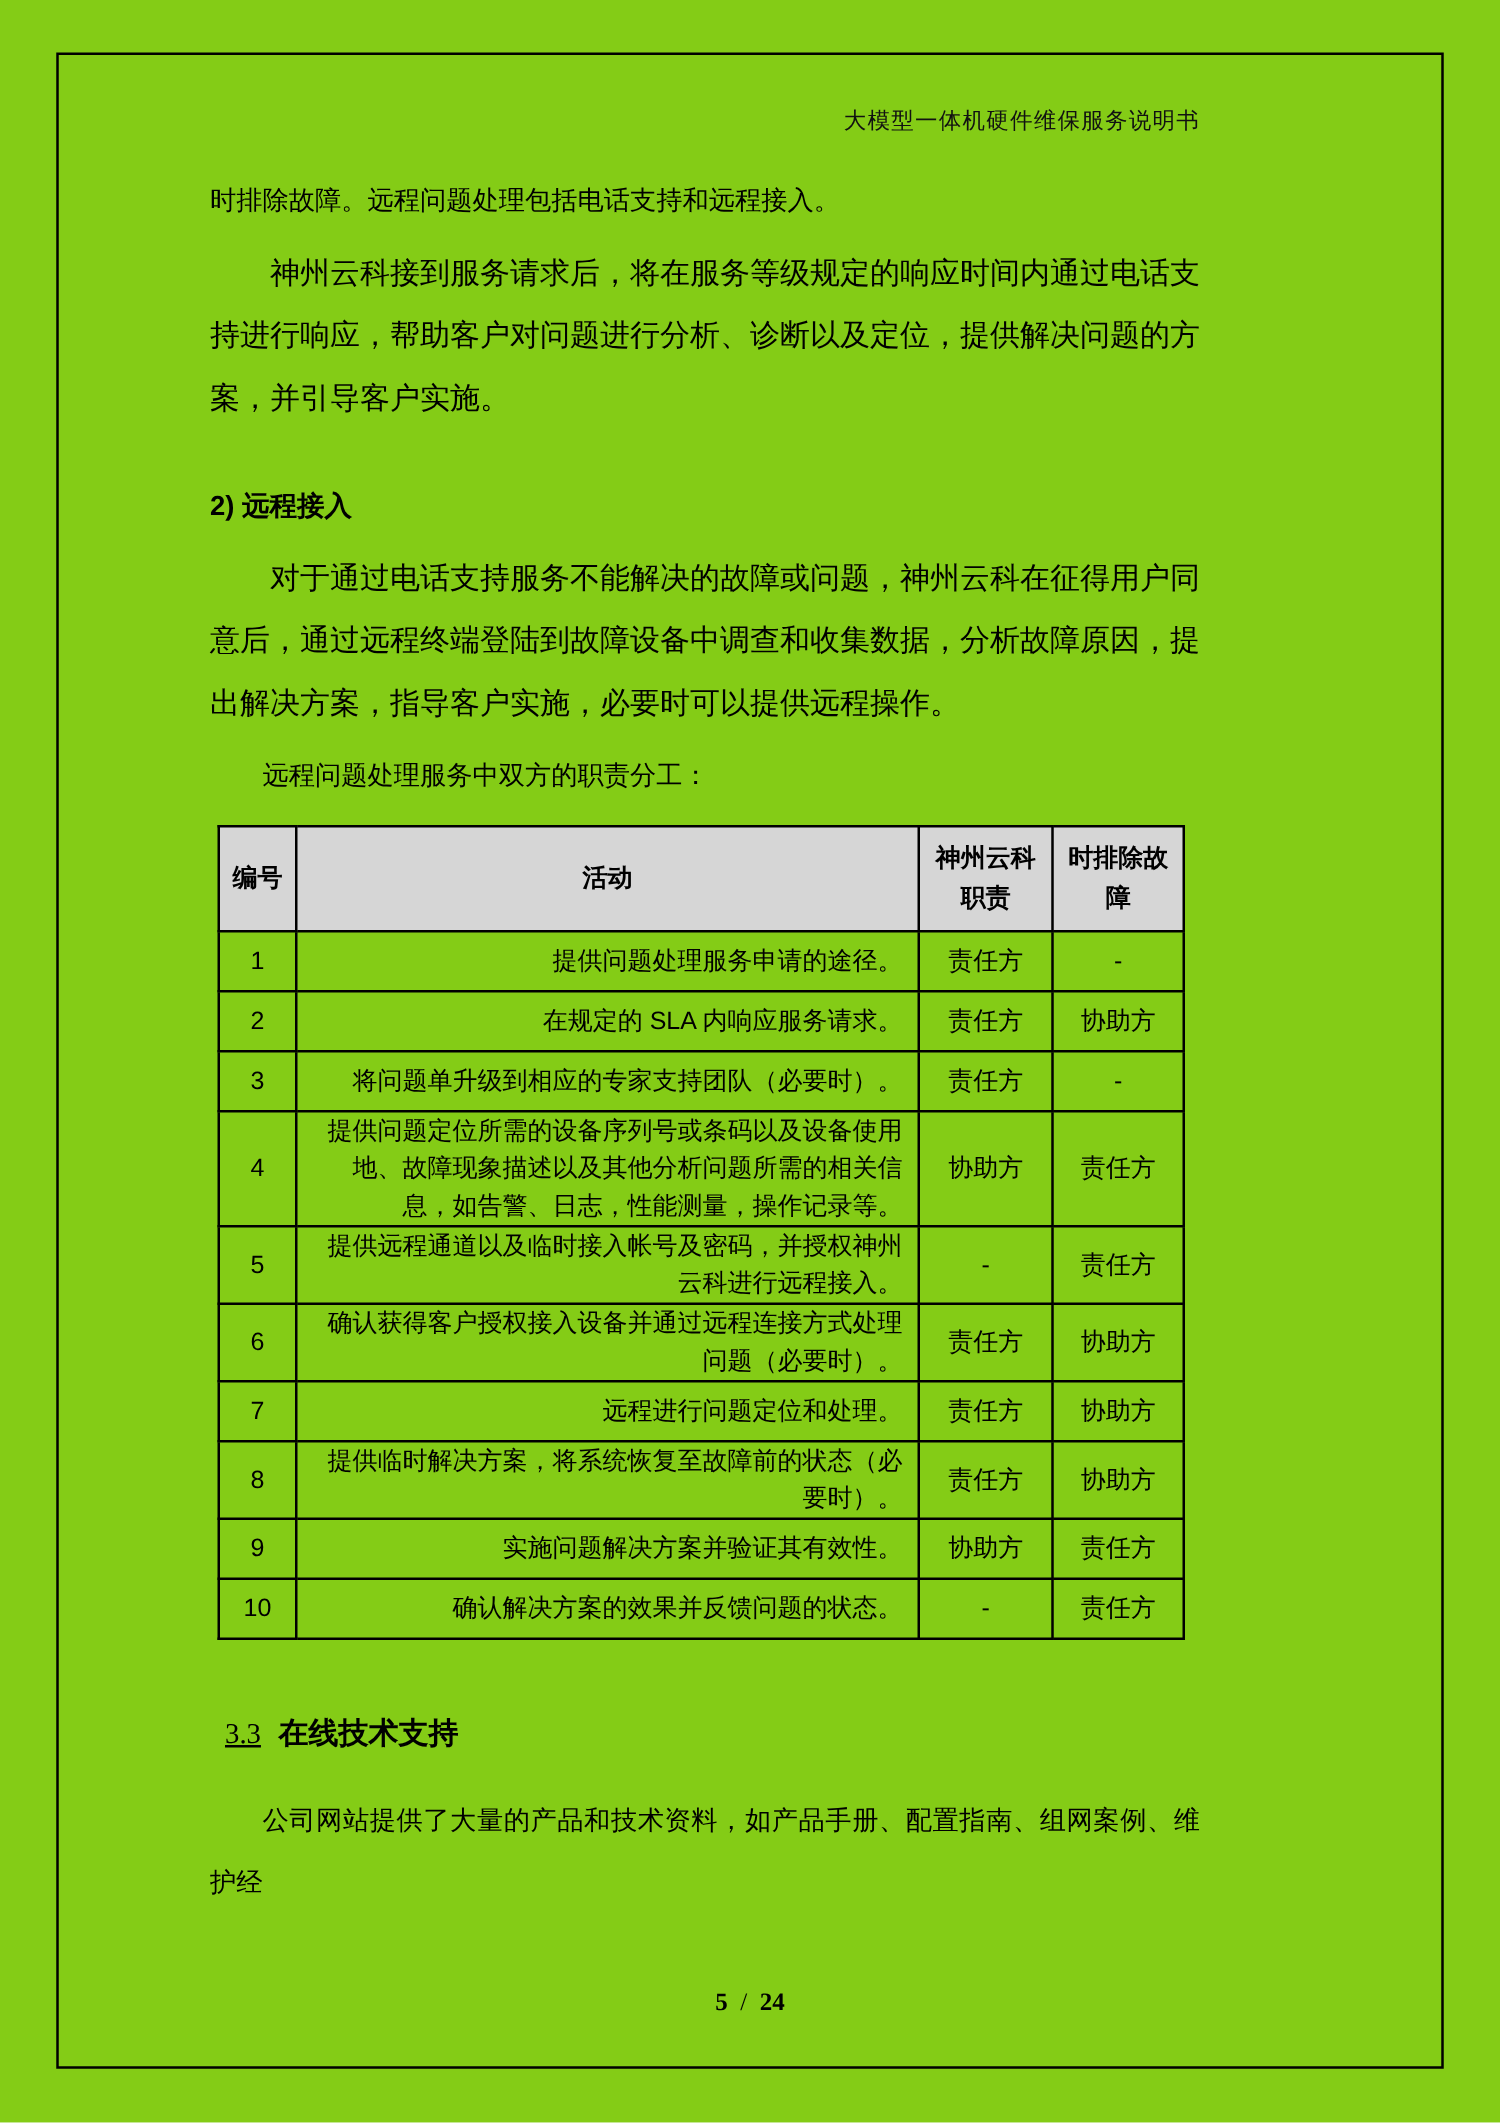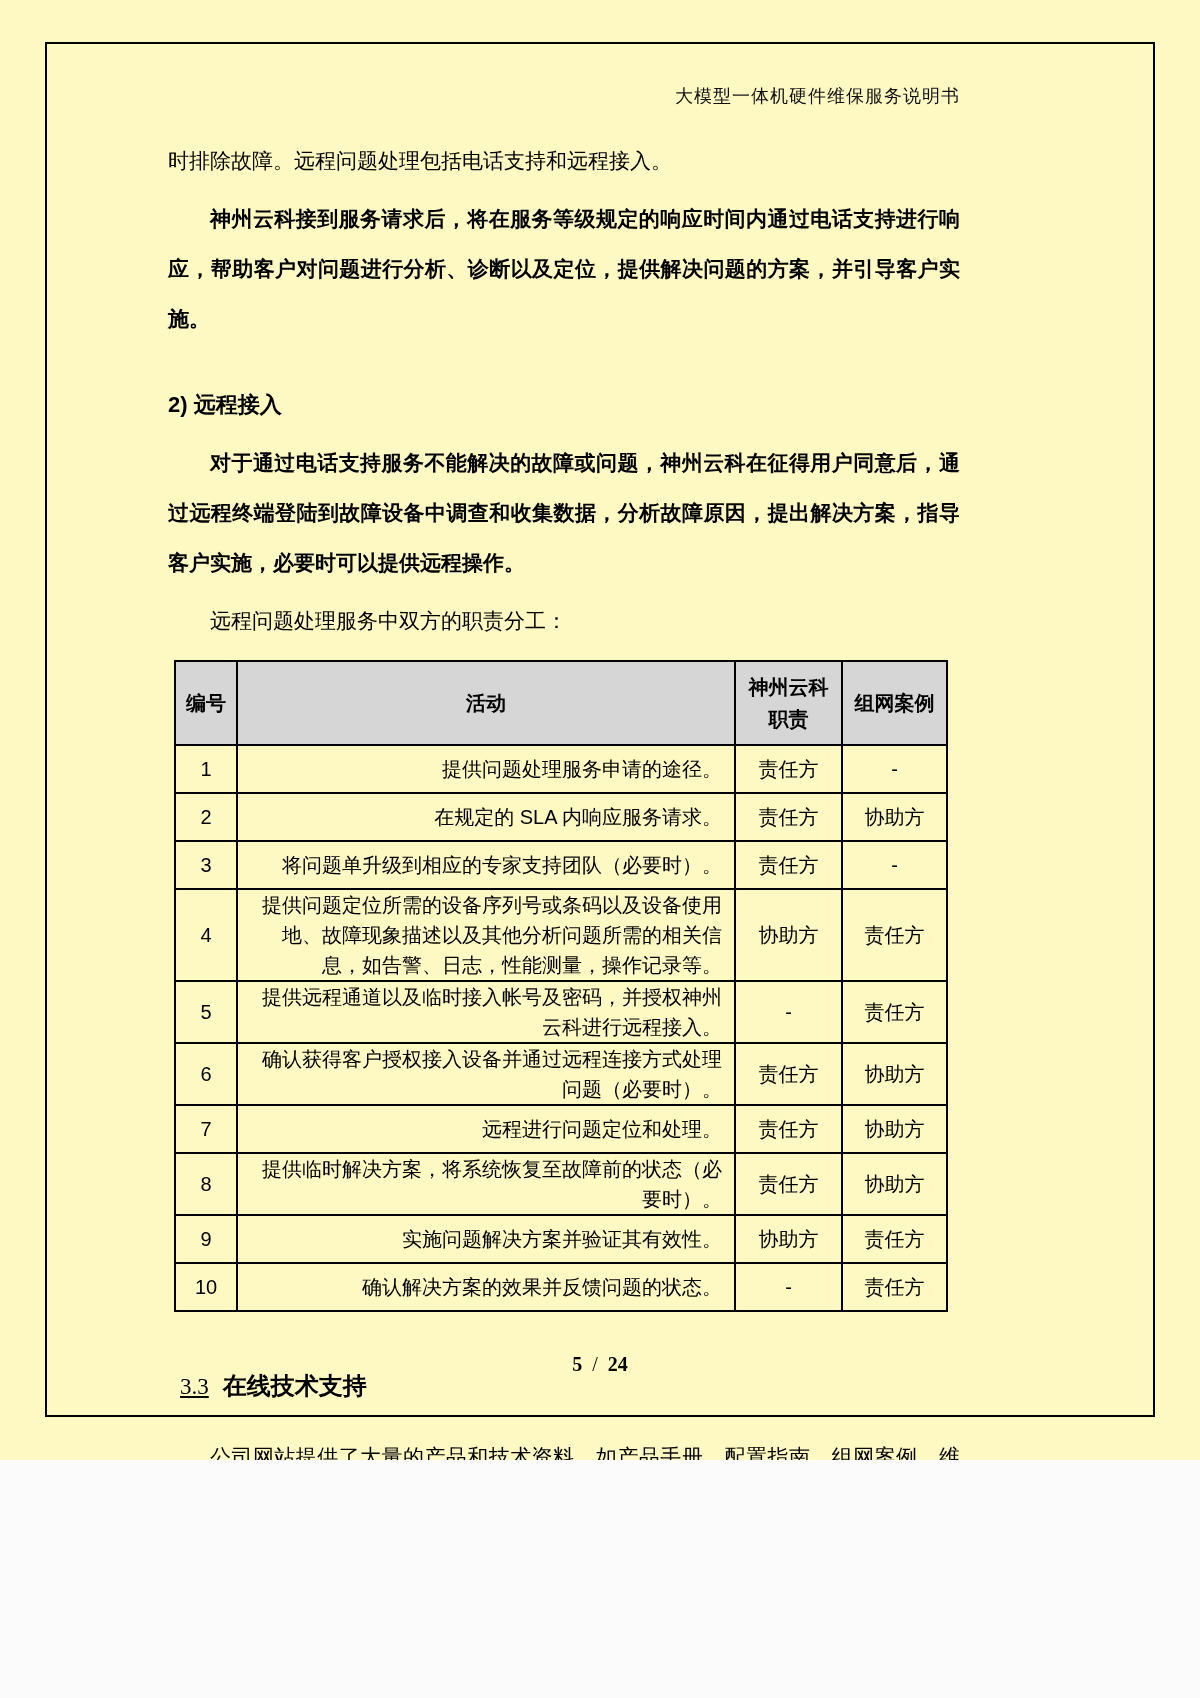--- a/index.html
+++ b/index.html
@@ -1,21 +1,21 @@
 <!DOCTYPE html>
 <html><head>
 <meta charset="utf-8">
 <style>
   * { margin: 0; padding: 0; box-sizing: border-box; }
   html, body { background: #fbfbfb; }
   .page {
     position: relative;
     width: 1200px;
-    height: 1460px;
-    background: #fef9c3;
+    height: 1698px;
+    background: #84cc16;
     font-family: "Liberation Sans", "DejaVu Sans", sans-serif;
     color: #000000;
     overflow: hidden;
   }
   .page-border {
     position: absolute;
     left: 45px; top: 42px; right: 45px; bottom: 43px;
     border: 2px solid #000000;
     pointer-events: none;
   }
@@ -39,25 +39,24 @@
     line-height: 30px;
     text-align: justify;
   }
   .list-heading {
     margin-top: 46px;
     font-size: 22px;
     font-weight: bold;
   }
   .body-para {
     margin-top: 18px;
-    font-size: 21px;
+    font-size: 24px;
     line-height: 50px;
     text-align: justify;
     text-indent: 2em;
-    font-weight: bold;
   }
   .table-intro {
     margin-top: 16px;
     font-size: 21px;
     line-height: 34px;
     text-indent: 2em;
   }
   .resp-table {
     margin-top: 22px;
     margin-left: 6px;
@@ -147,21 +146,21 @@
         <col style="width:62px">
         <col style="width:498px">
         <col style="width:107px">
         <col style="width:105px">
       </colgroup>
       <thead>
         <tr>
           <th style="background: rgb(214, 214, 214);">编号</th>
           <th style="background: rgb(214, 214, 214);">活动</th>
           <th style="background: rgb(214, 214, 214);">神州云科职责</th>
-          <th style="background: rgb(214, 214, 214);">组网案例</th>
+          <th style="background: rgb(214, 214, 214);">时排除故障</th>
         </tr>
       </thead>
       <tbody>
           <tr>
             <td>1</td>
             <td class="activity">提供问题处理服务申请的途径。</td>
             <td>责任方</td>
             <td>-</td>
           </tr>
           <tr>

